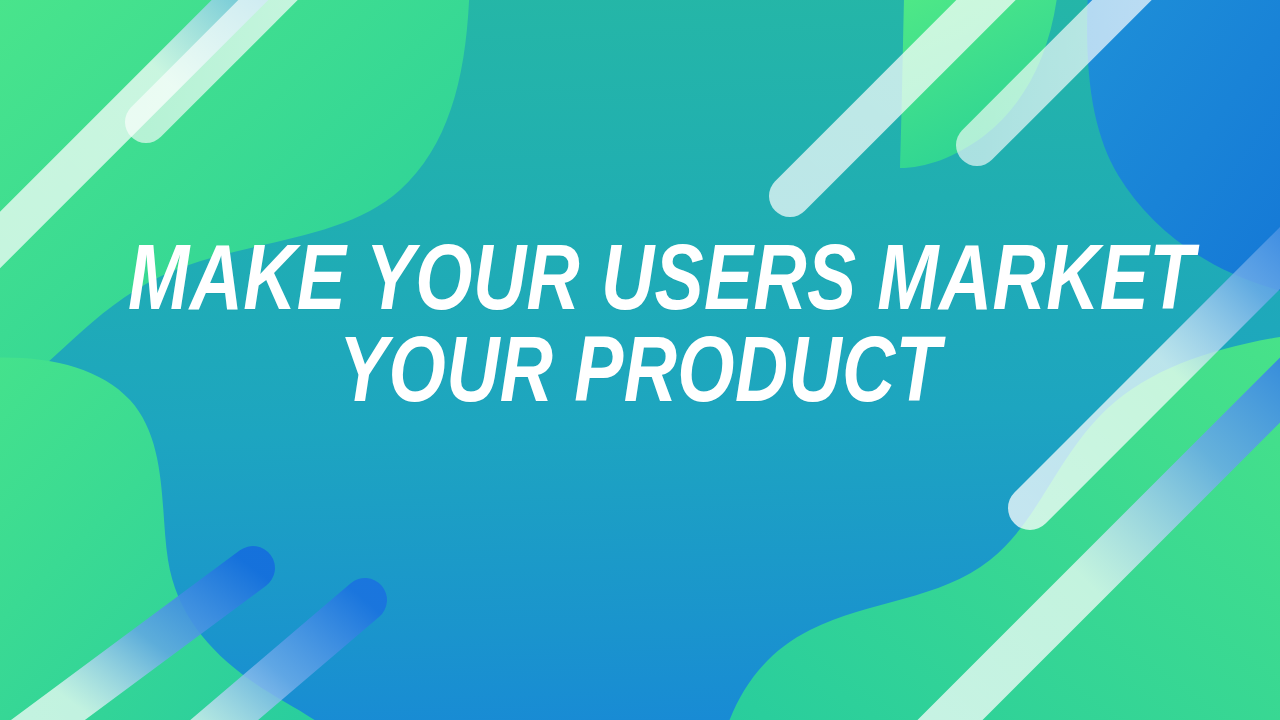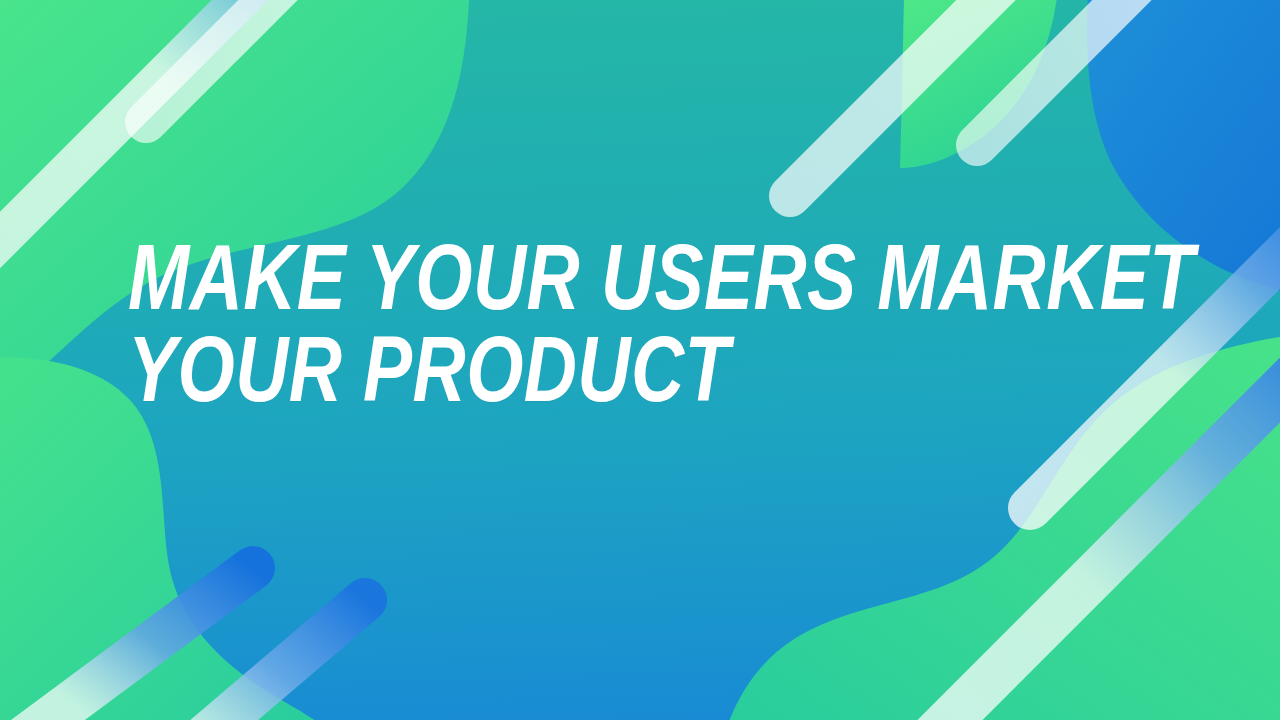--- a/index.html
+++ b/index.html
@@ -25,21 +25,21 @@
     height: 720px;
     display: block;
   }
 
   
   .title-block {
     position: absolute;
     left: 0;
     right: 0;
     top: 232px;
-    text-align: left;
+    text-align: center;
     z-index: 5;
     pointer-events: none;
   }
   .title-line {
     display: block;
     color: #ffffff;
     font-family: "Liberation Sans Narrow", "Liberation Sans", sans-serif;
     font-weight: 700;
     font-style: italic;
     font-size: 86px;

